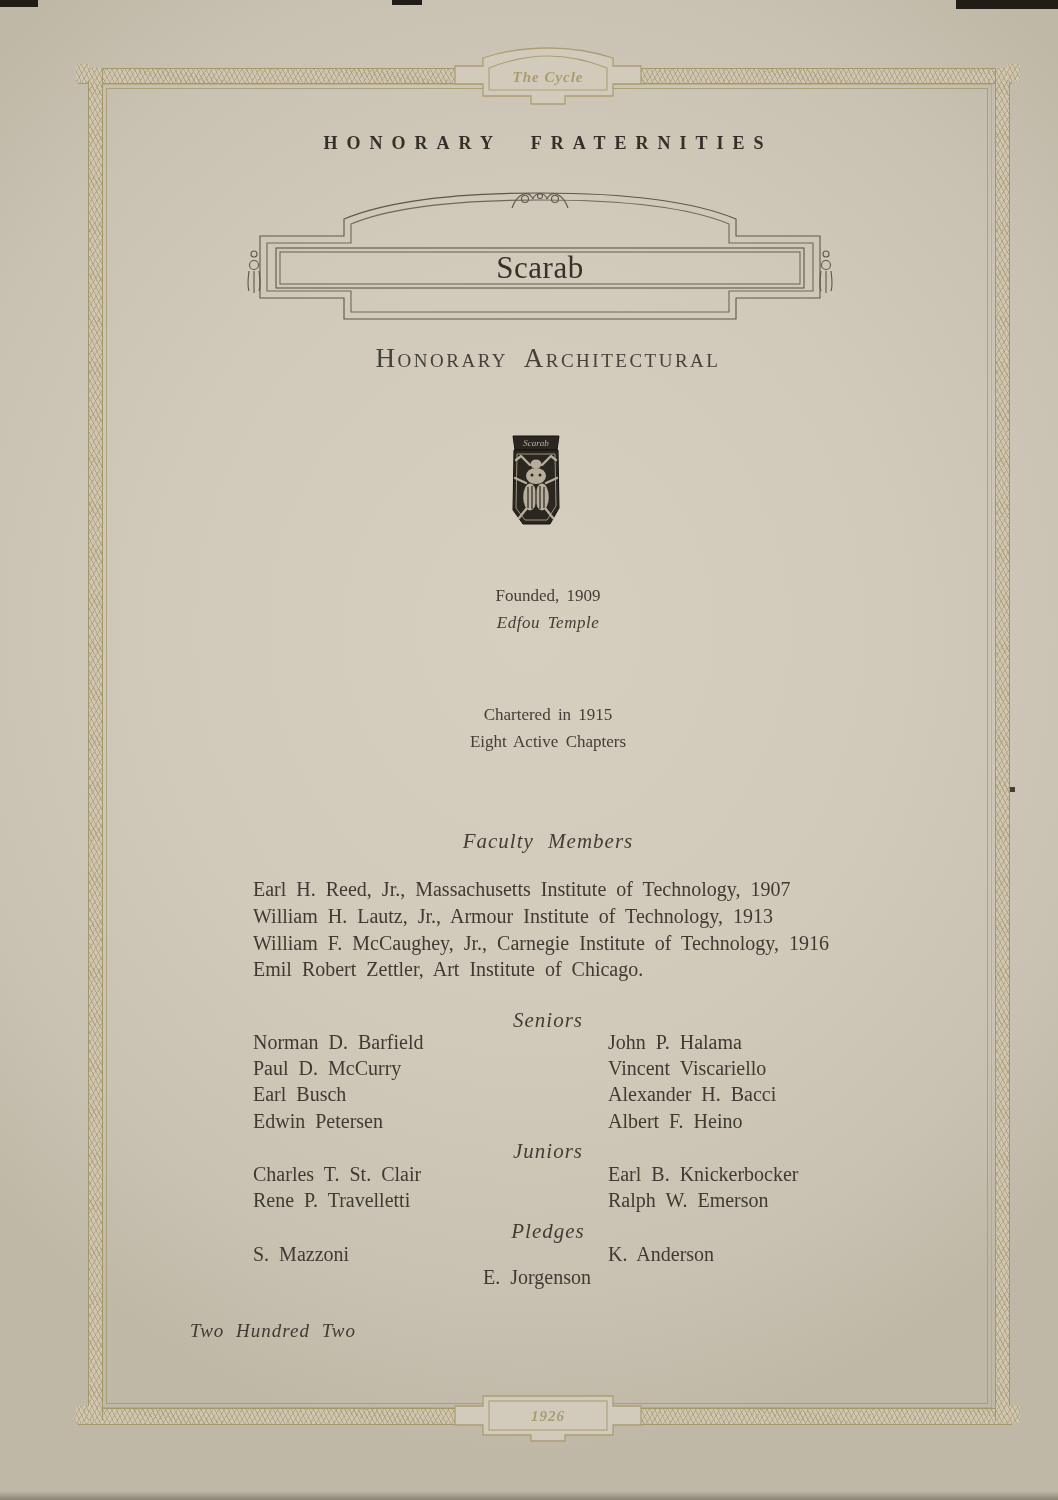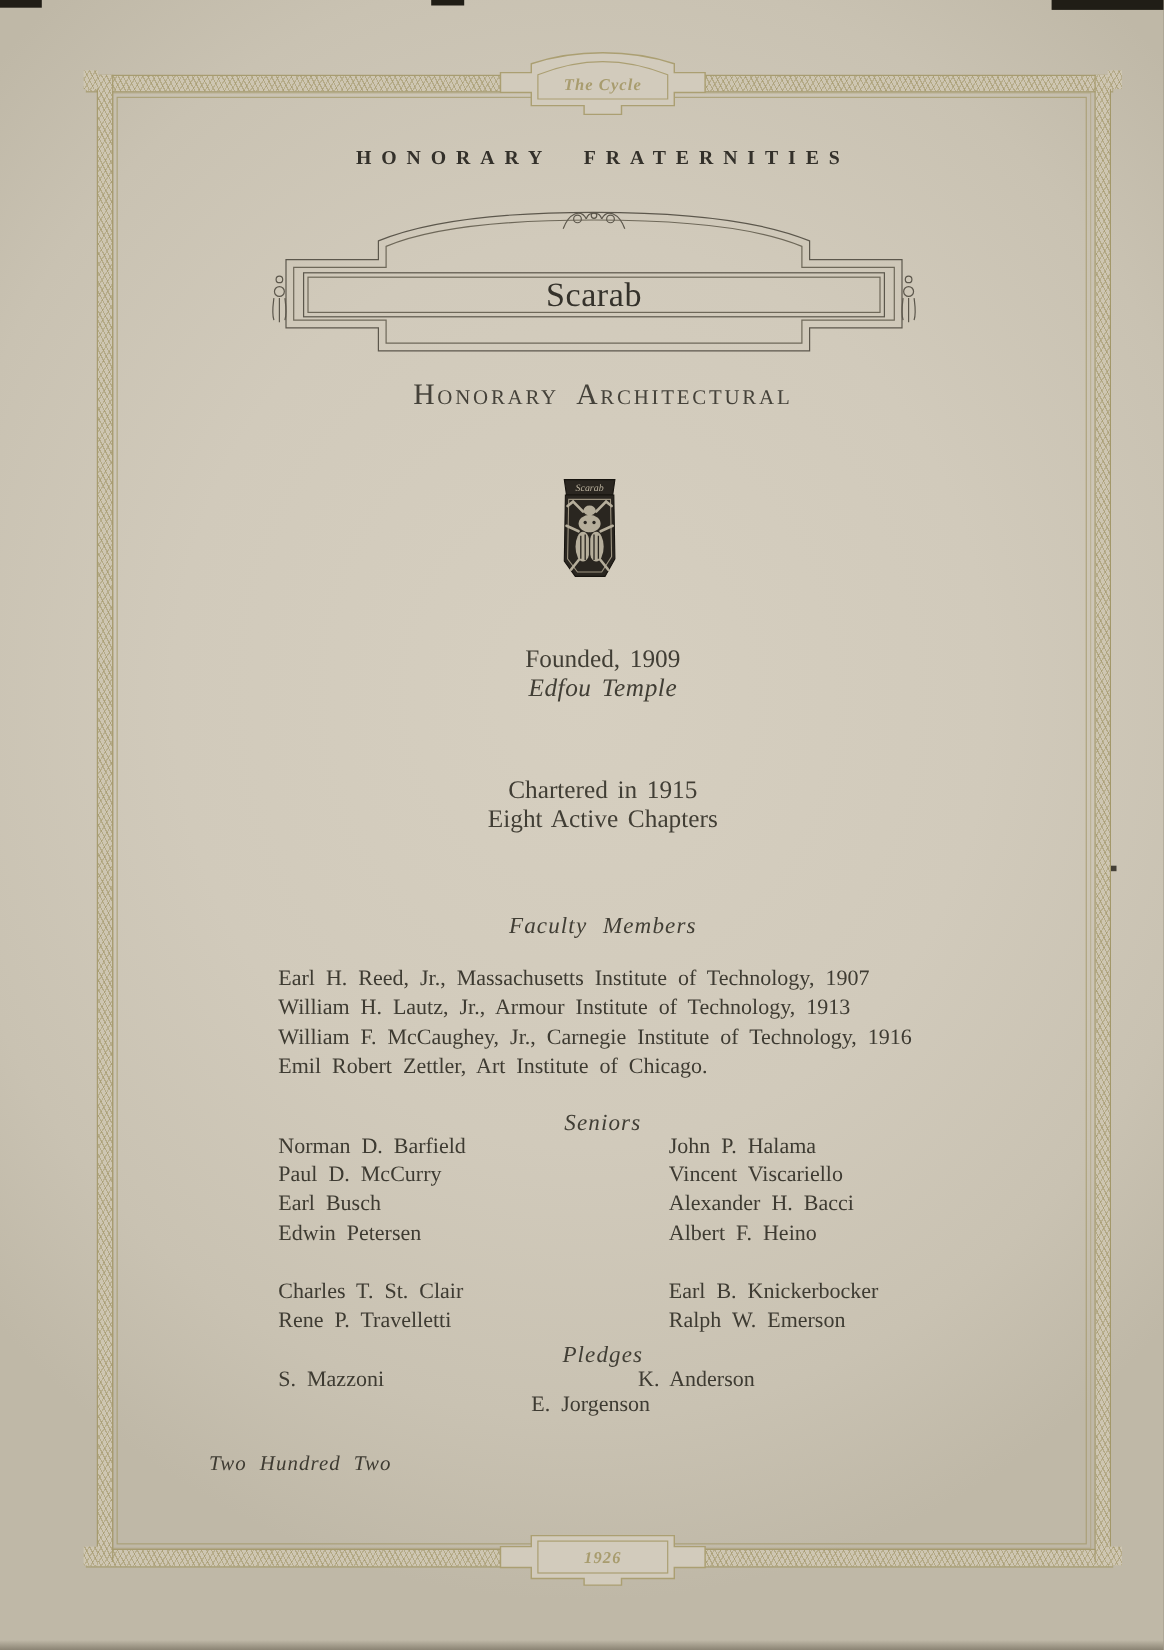--- a/index.html
+++ b/index.html
@@ -29,21 +29,21 @@
     border:1px solid rgba(163,151,104,.8);}
   .inner-frame2{position:absolute;left:102px;top:84px;width:888px;height:1322px;
     border:1px solid rgba(163,151,104,.45);}
   svg text{font-family:"Liberation Serif", serif;}
   .cart-text{fill:#a89c6e;font-style:italic;font-weight:bold;letter-spacing:1px;}
   
   .cline{position:absolute;left:98px;width:900px;text-align:center;}
   .h1{font-size:18px;font-weight:600;letter-spacing:9px;word-spacing:16px;color:#33302a;}
   .scarab-title{font-size:31px;color:#35322b;letter-spacing:.5px;}
   .subtitle{font-size:27px;font-variant:small-caps;letter-spacing:2.5px;word-spacing:8px;color:#45423a;}
-  .info{font-size:23px;word-spacing:3px;color:#413e35;}
+  .info{font-size:17px;word-spacing:3px;color:#413e35;}
   .ital{font-style:italic;letter-spacing:.5px;}
   .sec-head{font-size:21px;font-style:italic;letter-spacing:1px;word-spacing:8px;color:#413e35;}
   .list-block{position:absolute;text-align:left;font-size:20px;color:#3e3b32;word-spacing:5px;}
   .faculty-block div{line-height:26.8px;}
   .col div{line-height:26.2px;}
   .pagenum{position:absolute;left:190px;top:1320px;font-size:19px;font-style:italic;
     letter-spacing:1px;word-spacing:6px;color:#3e3b32;}
 </style>
 </head>
 <body>
@@ -157,33 +157,34 @@
     <div>Earl Busch</div>
     <div>Edwin Petersen</div>
   </div>
   <div class="list-block col" style="left:608px;top:1029px;">
     <div>John P. Halama</div>
     <div>Vincent Viscariello</div>
     <div>Alexander H. Bacci</div>
     <div>Albert F. Heino</div>
   </div>
 
+  <div class="cline sec-head" style="top:1139px;">Juniors</div>
   <div class="list-block col" style="left:253px;top:1161px;">
     <div>Charles T. St. Clair</div>
     <div>Rene P. Travelletti</div>
   </div>
   <div class="list-block col" style="left:608px;top:1161px;">
     <div>Earl B. Knickerbocker</div>
     <div>Ralph W. Emerson</div>
   </div>
 
   <div class="cline sec-head" style="top:1219px;">Pledges</div>
   <div class="list-block col" style="left:253px;top:1241px;text-align:right;">
     <div>S. Mazzoni</div>
   </div>
-  <div class="list-block col" style="left:580px;top:1241px;">
+  <div class="list-block col" style="left:608px;top:1241px;">
     <div>K. Anderson</div>
   </div>
   <div class="list-block" style="left:483px;top:1266px;">E. Jorgenson</div>
 
   <div class="pagenum">Two Hundred Two</div>
 
 </div>
 
 </body></html>

